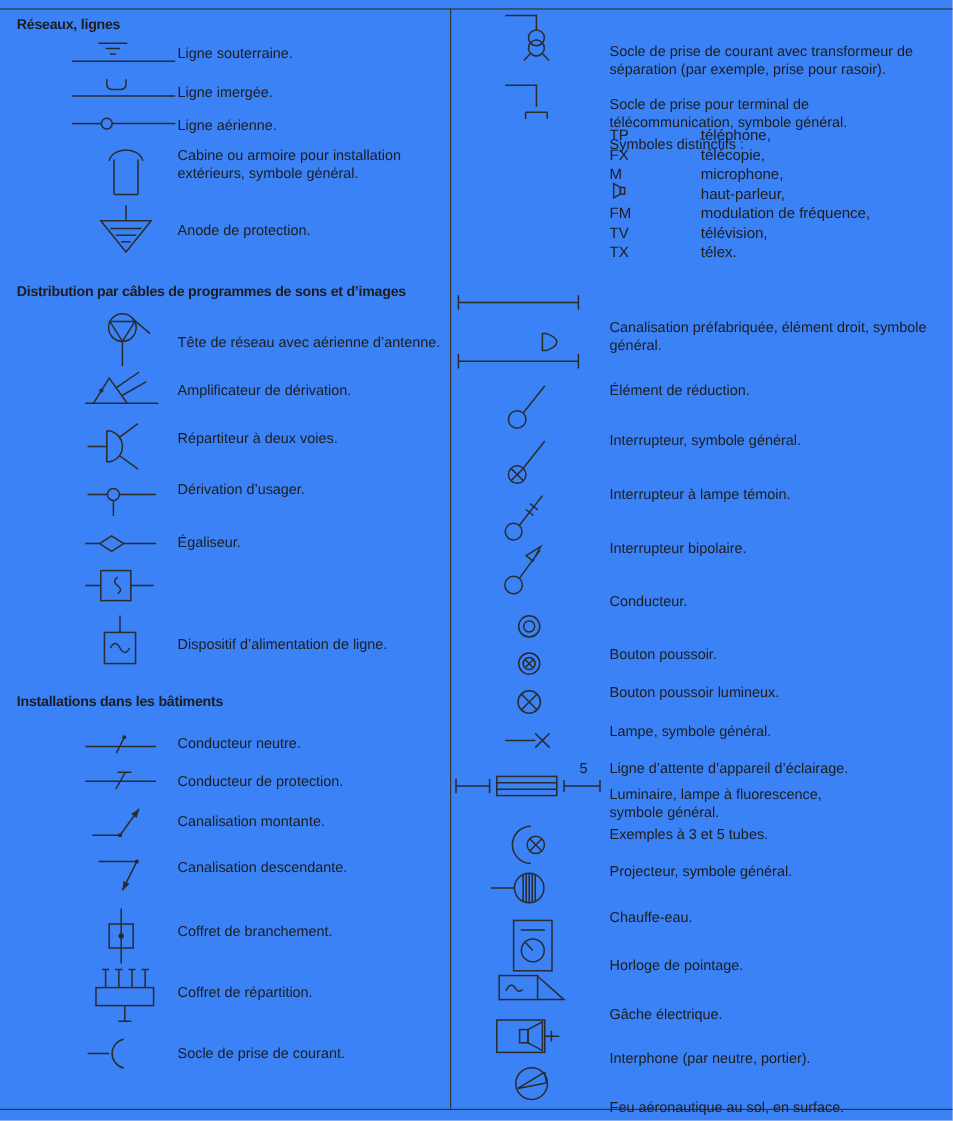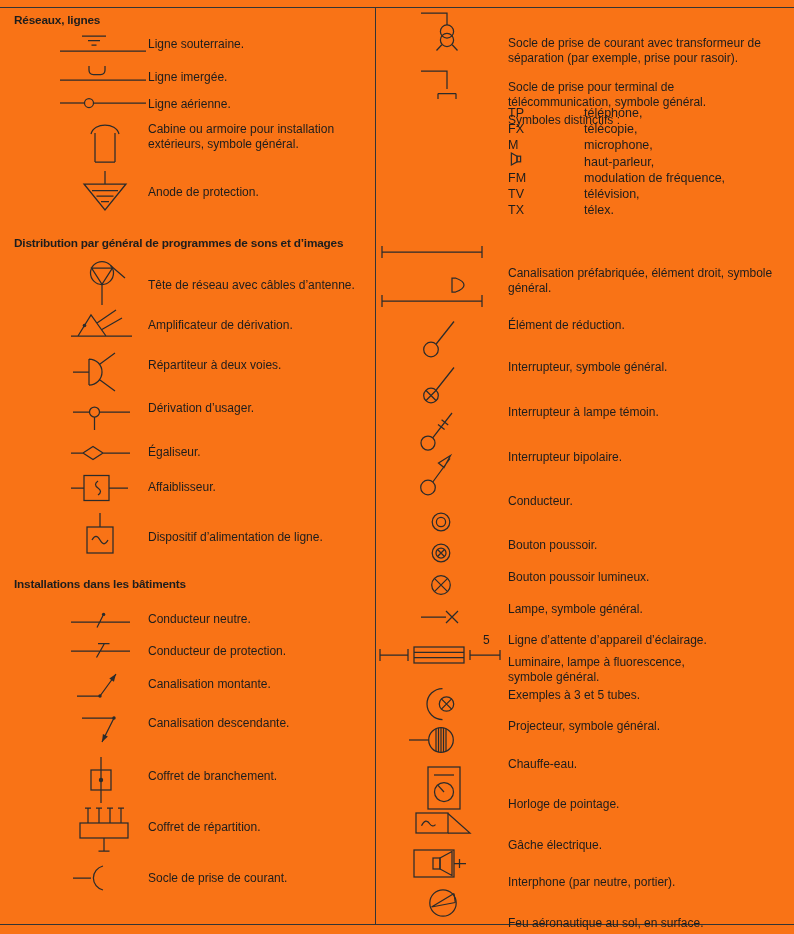--- a/index.html
+++ b/index.html
@@ -1,16 +1,16 @@
 <!DOCTYPE html>
 <html><head>
 <meta charset="utf-8">
 <style>
   html,body{margin:0;padding:0;background:#ffffff;}
-  .page{position:relative;width:794px;height:934px;background:#f97316;
+  .page{position:relative;width:794px;height:934px;background:#3b82f6;
         font-family:"Liberation Sans",sans-serif;color:#1d1d1d;overflow:hidden;}
   .hrule{position:absolute;left:0;width:794px;height:1px;background:#343434;}
   .vrule{position:absolute;width:1px;background:#343434;}
   .hdr{position:absolute;font-weight:bold;font-size:11.8px;letter-spacing:-0.2px;white-space:nowrap;}
   .lbl{position:absolute;font-size:12px;line-height:1.26;}
   .lbl-l{left:148px;width:252px;}
   .lbl-r{left:508px;width:282px;margin-top:24px;}
   .code{position:absolute;left:508px;font-size:12.5px;}
   .dlabel{position:absolute;left:584px;font-size:12.5px;}
   .num{position:absolute;font-size:12px;}
@@ -60,29 +60,29 @@
   </div>
   <div class="lbl lbl-l" style="top:122px;width:225px">Cabine ou armoire pour installation extérieurs, symbole général.</div>
 
   <div class="sym" style="left:75px;top:170px">
     <svg width="60" height="44" viewBox="0 0 60 44">
       <path d="M30,1 V14 M9,14 H51 L30,40 L9,14 Z M17,20.5 H43 M21.5,26 H38.5 M26,31.5 H34"></path>
     </svg>
   </div>
   <div class="lbl lbl-l" style="top:185px">Anode de protection.</div>
 
-  <div class="hdr" style="left:14px;top:236px">Distribution par général de programmes de sons et d’images</div>
+  <div class="hdr" style="left:14px;top:236px">Distribution par câbles de programmes de sons et d’images</div>
 
   <div class="sym" style="left:80px;top:258px">
     <svg width="52" height="50" viewBox="0 0 52 50">
       <circle cx="22" cy="15" r="11.5"></circle>
       <path d="M11.6,10 H32.4 L22,26.4 Z M22,26.5 V47 M30.5,7.5 L45,20"></path>
     </svg>
   </div>
-  <div class="lbl lbl-l" style="top:278px">Tête de réseau avec câbles d’antenne.</div>
+  <div class="lbl lbl-l" style="top:278px">Tête de réseau avec aérienne d’antenne.</div>
 
   <div class="sym" style="left:70px;top:306px">
     <svg width="64" height="34" viewBox="0 0 64 34">
       <path d="M1,30 H62 M8,30 L21,9 L36,30 M27,17 L46,4 M31,24 L52,12"></path>
       <circle class="fil" cx="14.5" cy="19.5" r="1.8"></circle>
     </svg>
   </div>
   <div class="lbl lbl-l" style="top:318px">Amplificateur de dérivation.</div>
 
   <div class="sym" style="left:72px;top:350px">
@@ -107,21 +107,20 @@
   </div>
   <div class="lbl lbl-l" style="top:445px">Égaliseur.</div>
 
   <div class="sym" style="left:70px;top:472px">
     <svg width="60" height="32" viewBox="0 0 60 32">
       <path d="M1,16 H14 M39,16 H58"></path>
         <rect x="14" y="3.5" width="25" height="25"></rect>
       <path d="M28,9 q-5,3.5 0,7 q5,3.5 0,7"></path>
     </svg>
   </div>
-  <div class="lbl lbl-l" style="top:480px">Affaiblisseur.</div>
 
   <div class="sym" style="left:82px;top:512px">
     <svg width="36" height="44" viewBox="0 0 36 44">
       <path d="M18,1 V15"></path>
         <rect x="5" y="15" width="26" height="26"></rect>
       <path d="M10,28 q4,-7.5 8,0 q4,7.5 8,0"></path>
     </svg>
   </div>
   <div class="lbl lbl-l" style="top:530px">Dispositif d’alimentation de ligne.</div>
 

